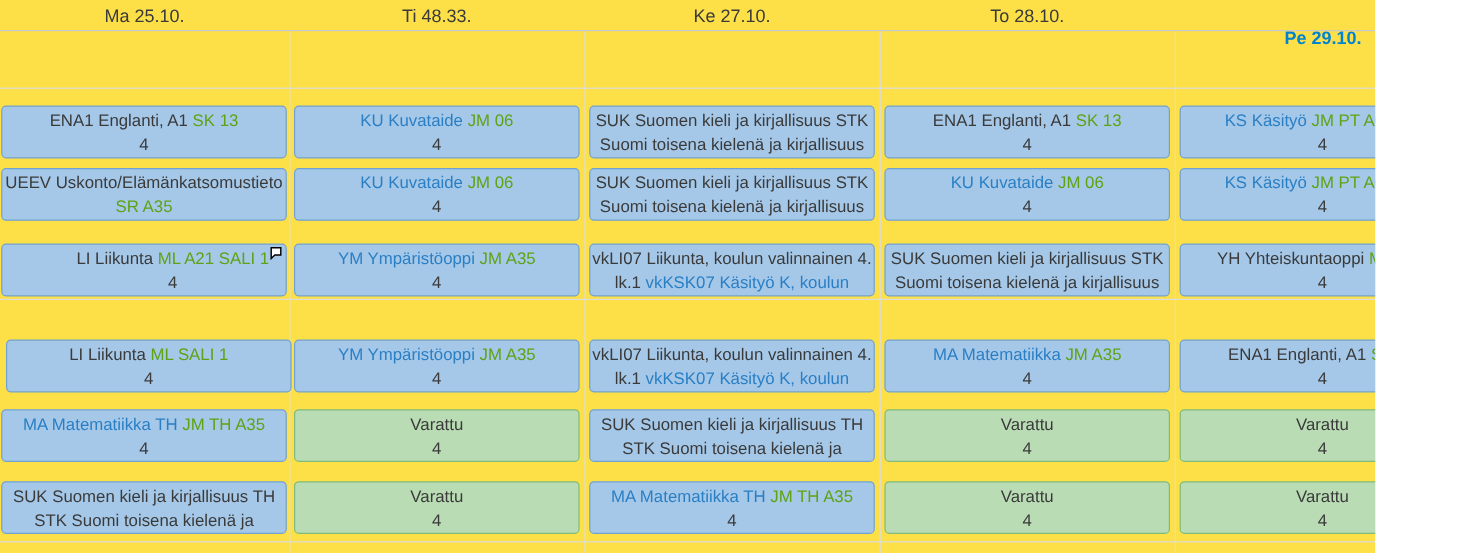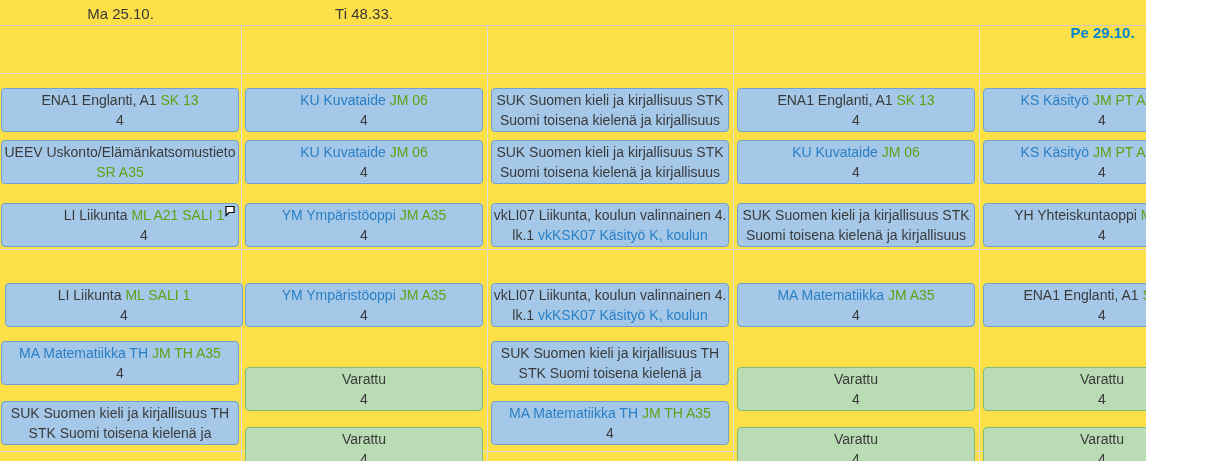--- a/index.html
+++ b/index.html
@@ -25,36 +25,38 @@
     width:238px;height:44px;
     box-sizing:border-box;
     border:1px solid;
     border-radius:4px;
     text-align:center;
     font-size:14px;
     padding-top:1px;
     cursor:pointer;
   }
   .cell.lesson{background:var(--cell-blue-bg,#a5c8e9);border-color:var(--cell-blue-border,#70a1d1);}
-  .cell.reserved{background:var(--cell-green-bg,#b9dcb4);border-color:var(--cell-green-border,#81bb79);margin-top:26px;}
+  .cell.reserved{background:var(--cell-green-bg,#b9dcb4);border-color:var(--cell-green-border,#81bb79);}
   .ln{height:20px;line-height:20px;white-space:nowrap;}
   .seg-dark{color:var(--text-dark,#3a3a3a);}
   .seg-green{color:var(--text-green,#5ea315);}
   .seg-blue{color:var(--text-blue,#2a7fc4);}
   .note{
     position:absolute;top:1px;right:2px;
     width:12px;height:12px;line-height:0;
   }
 </style>
 </head>
 <body>
 
 <div id="tt" style="--cell-blue-bg: #a5c8e9; --cell-blue-border: #70a1d1; --cell-green-bg: #b9dcb4; --cell-green-border: #81bb79; --text-dark: #3a3a3a; --text-green: #5ea315; --text-blue: #2a7fc4; --day-text: #3a3a3a; --day-current: #0084d2; --grid-line: #dcdcdc; --header-line: #c9c9c9;">
     <div class="day" style="left: 0px; width: 241px;">Ma 25.10.</div>
     <div class="day" style="left: 241px; width: 246px;">Ti 48.33.</div>
+    <div class="day" style="left: 487px; width: 246px;">Ke 27.10.</div>
+    <div class="day" style="left: 733px; width: 246px;">To 28.10.</div>
     <div class="day current" style="left: 979px; width: 247px; margin-top: 19px;">Pe 29.10.</div>
     <div class="hl hdr" style="top: 25px;"></div>
     <div class="hl" style="top: 73px;"></div>
     <div class="hl" style="top: 249px;"></div>
     <div class="hl" style="top: 451px;"></div>
     <div class="vl" style="left: 241px;"></div>
     <div class="vl" style="left: 487px;"></div>
     <div class="vl" style="left: 733px;"></div>
     <div class="vl" style="left: 979px;"></div>
     <div class="vl" style="left: 1226px;"></div>

